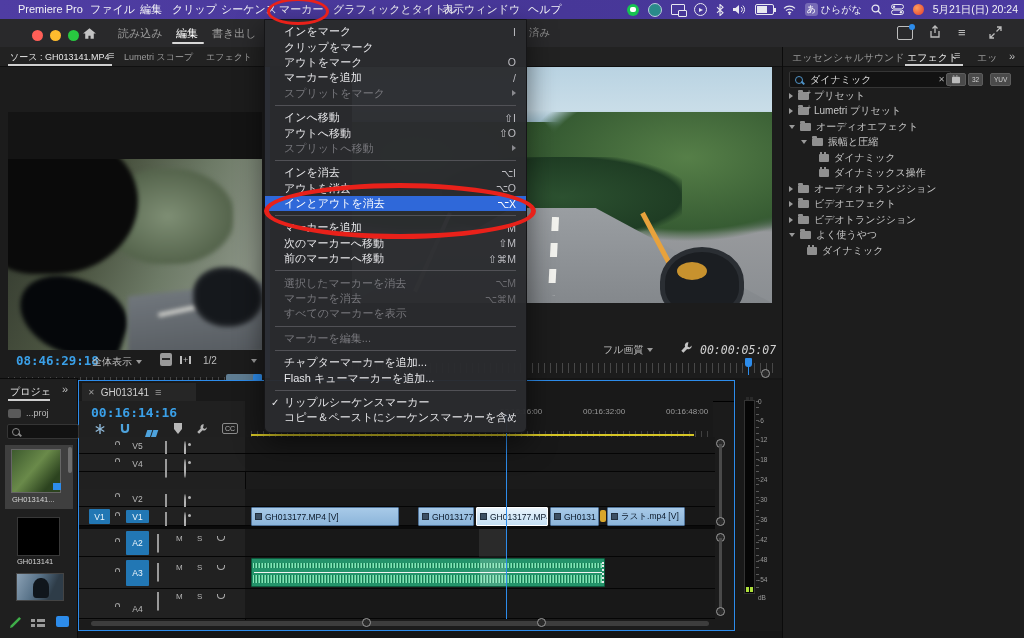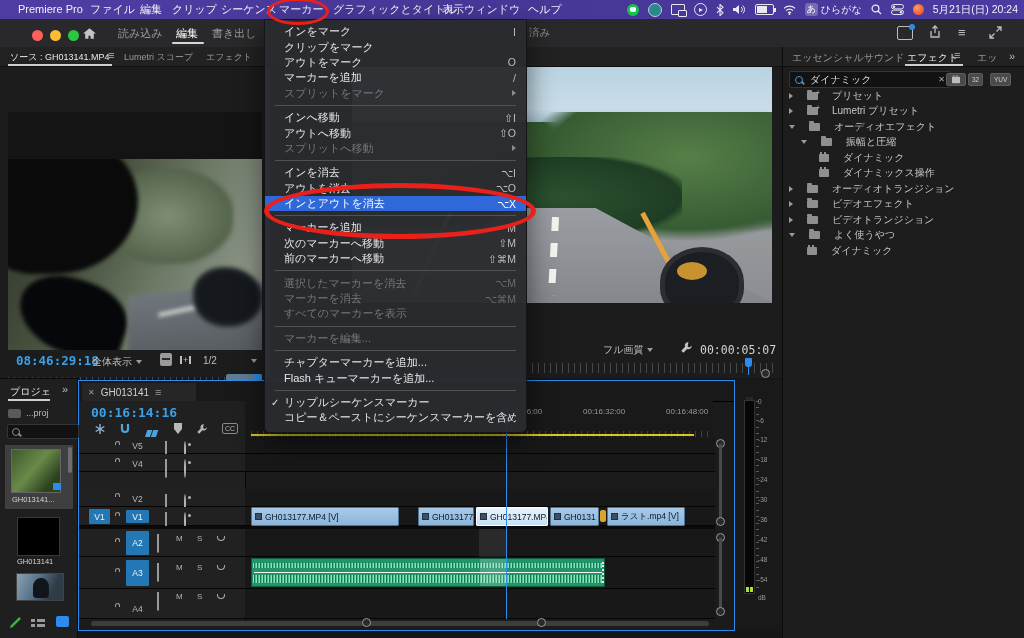--- a/index.html
+++ b/index.html
@@ -46,21 +46,21 @@
 
   
   .red-ellipse{border:4px solid #e9211a;border-radius:50%;z-index:60;pointer-events:none;}
 
   
   .mon-bg{background:#1c1c1c;}
   .ticks{background:repeating-linear-gradient(90deg,#5a5a5a 0 1px,transparent 1px 6px);}
   .sb-track{height:5px;background:#3d3d3d;border-radius:3px;}
   .sb-dot{width:9px;height:9px;border:1.5px solid #9a9a9a;background:#2a2a2a;border-radius:50%;box-sizing:border-box;}
   .tc-blue{color:#3aa0e8;font-family:"DejaVu Sans Mono",monospace;font-weight:bold;}
-  .tc-white{color:#d2d2d2;font-family:"DejaVu Sans Mono",monospace;}
+  .tc-white{color:#d2d2d2;font-family:"DejaVu Sans Mono",monospace;font-style:italic;}
   .dd{font-size:10px;color:#bdbdbd;display:flex;align-items:center;gap:4px;}
   .tri-dn{width:0;height:0;border-top:4px solid #9a9a9a;border-left:3.5px solid transparent;border-right:3.5px solid transparent;}
 
   
   .tbtn{display:flex;align-items:center;gap:1px;}
   .tri{width:0;height:0;border-style:solid;}
   .tri.play{border-width:6px 0 6px 10px;border-color:transparent transparent transparent #d6d6d6;}
   .tri.r{border-width:4.5px 0 4.5px 7px;border-color:transparent transparent transparent #d6d6d6;}
   .tri.l{border-width:4.5px 7px 4.5px 0;border-color:transparent #d6d6d6 transparent transparent;}
   .vbar{width:2px;height:10px;background:#d6d6d6;}
@@ -76,21 +76,21 @@
 
   
   .dock{left:782px;top:47px;width:242px;height:591px;background:#1d1d1d;border-left:1px solid #0b0b0b;}
   .srch{background:#121212;border:1px solid #353535;border-radius:2px;display:flex;align-items:center;}
   .srch input{background:transparent;border:0;outline:0;color:#ddd;font-size:10px;width:100px;font-family:inherit;}
   .mag{width:6px;height:6px;border:1.5px solid #4f93c8;border-radius:50%;position:relative;flex:none;}
   .mag::after{content:"";position:absolute;width:4px;height:1.5px;background:#4f93c8;transform:rotate(45deg);right:-3px;bottom:-1px;}
   .mag.gray{border-color:#8a8a8a;} .mag.gray::after{background:#8a8a8a;}
   .badge{height:11px;border-radius:2px;background:#4a4a4a;color:#cfcfcf;font-size:6.5px;display:flex;align-items:center;justify-content:center;padding:0 3px;border:1px solid #5c5c5c;}
   .tree{font-size:10px;color:#c6c6c6;}
-  .trow{height:15.5px;display:flex;align-items:center;gap:14px;}
+  .trow{height:15.5px;display:flex;align-items:center;gap:5px;}
   .chev-r{width:0;height:0;border-left:4px solid #9a9a9a;border-top:3.5px solid transparent;border-bottom:3.5px solid transparent;flex:none;}
   .chev-d{width:0;height:0;border-top:4px solid #9a9a9a;border-left:3.5px solid transparent;border-right:3.5px solid transparent;flex:none;}
   .folder{width:11px;height:8px;background:#8f8f8f;border-radius:1px;position:relative;flex:none;}
   .folder::before{content:"";position:absolute;top:-2px;left:0;width:5px;height:2px;background:#8f8f8f;border-radius:1px 1px 0 0;}
   .fxb{width:10px;height:8px;background:#8f8f8f;border-radius:1px;position:relative;flex:none;}
   .fxb::before{content:"";position:absolute;top:-2px;left:1px;width:2px;height:2px;background:#8f8f8f;box-shadow:4px 0 #8f8f8f;}
 
   
   .tl{left:78px;top:380px;width:657px;height:251px;background:#1b1b1b;border:1px solid #2d8ceb;box-sizing:border-box;}
   .tl-tab{position:absolute;left:3px;top:2px;width:114px;height:18px;background:#262626;display:flex;align-items:center;gap:6px;padding:0 6px;font-size:10px;color:#cfcfcf;box-sizing:border-box;}

